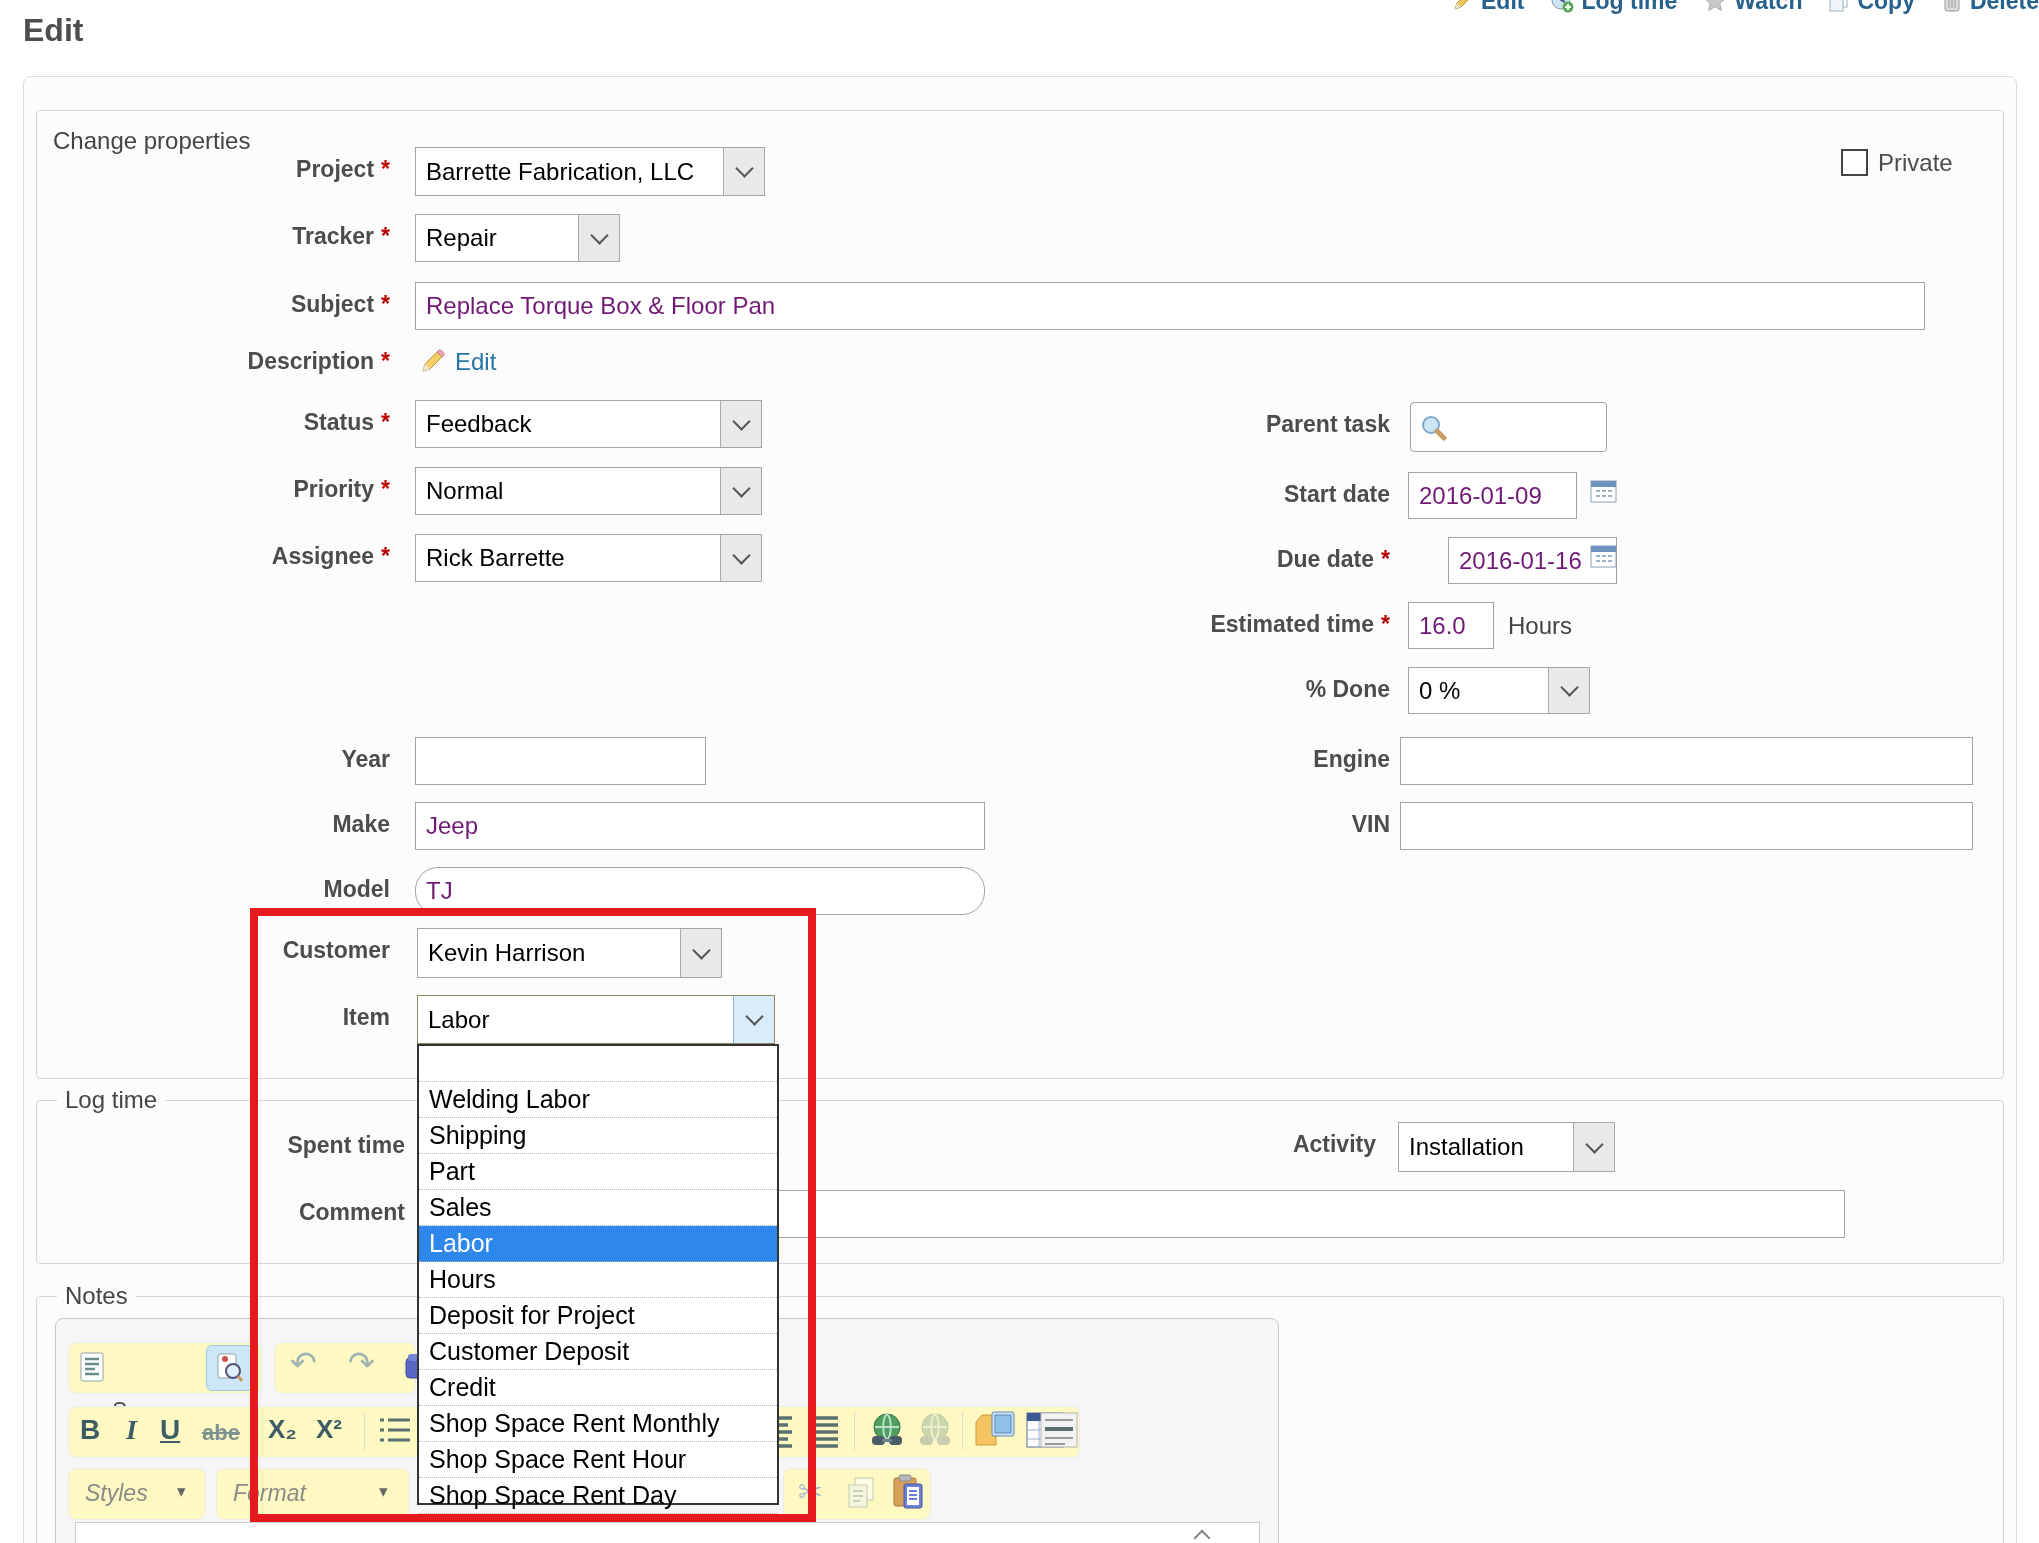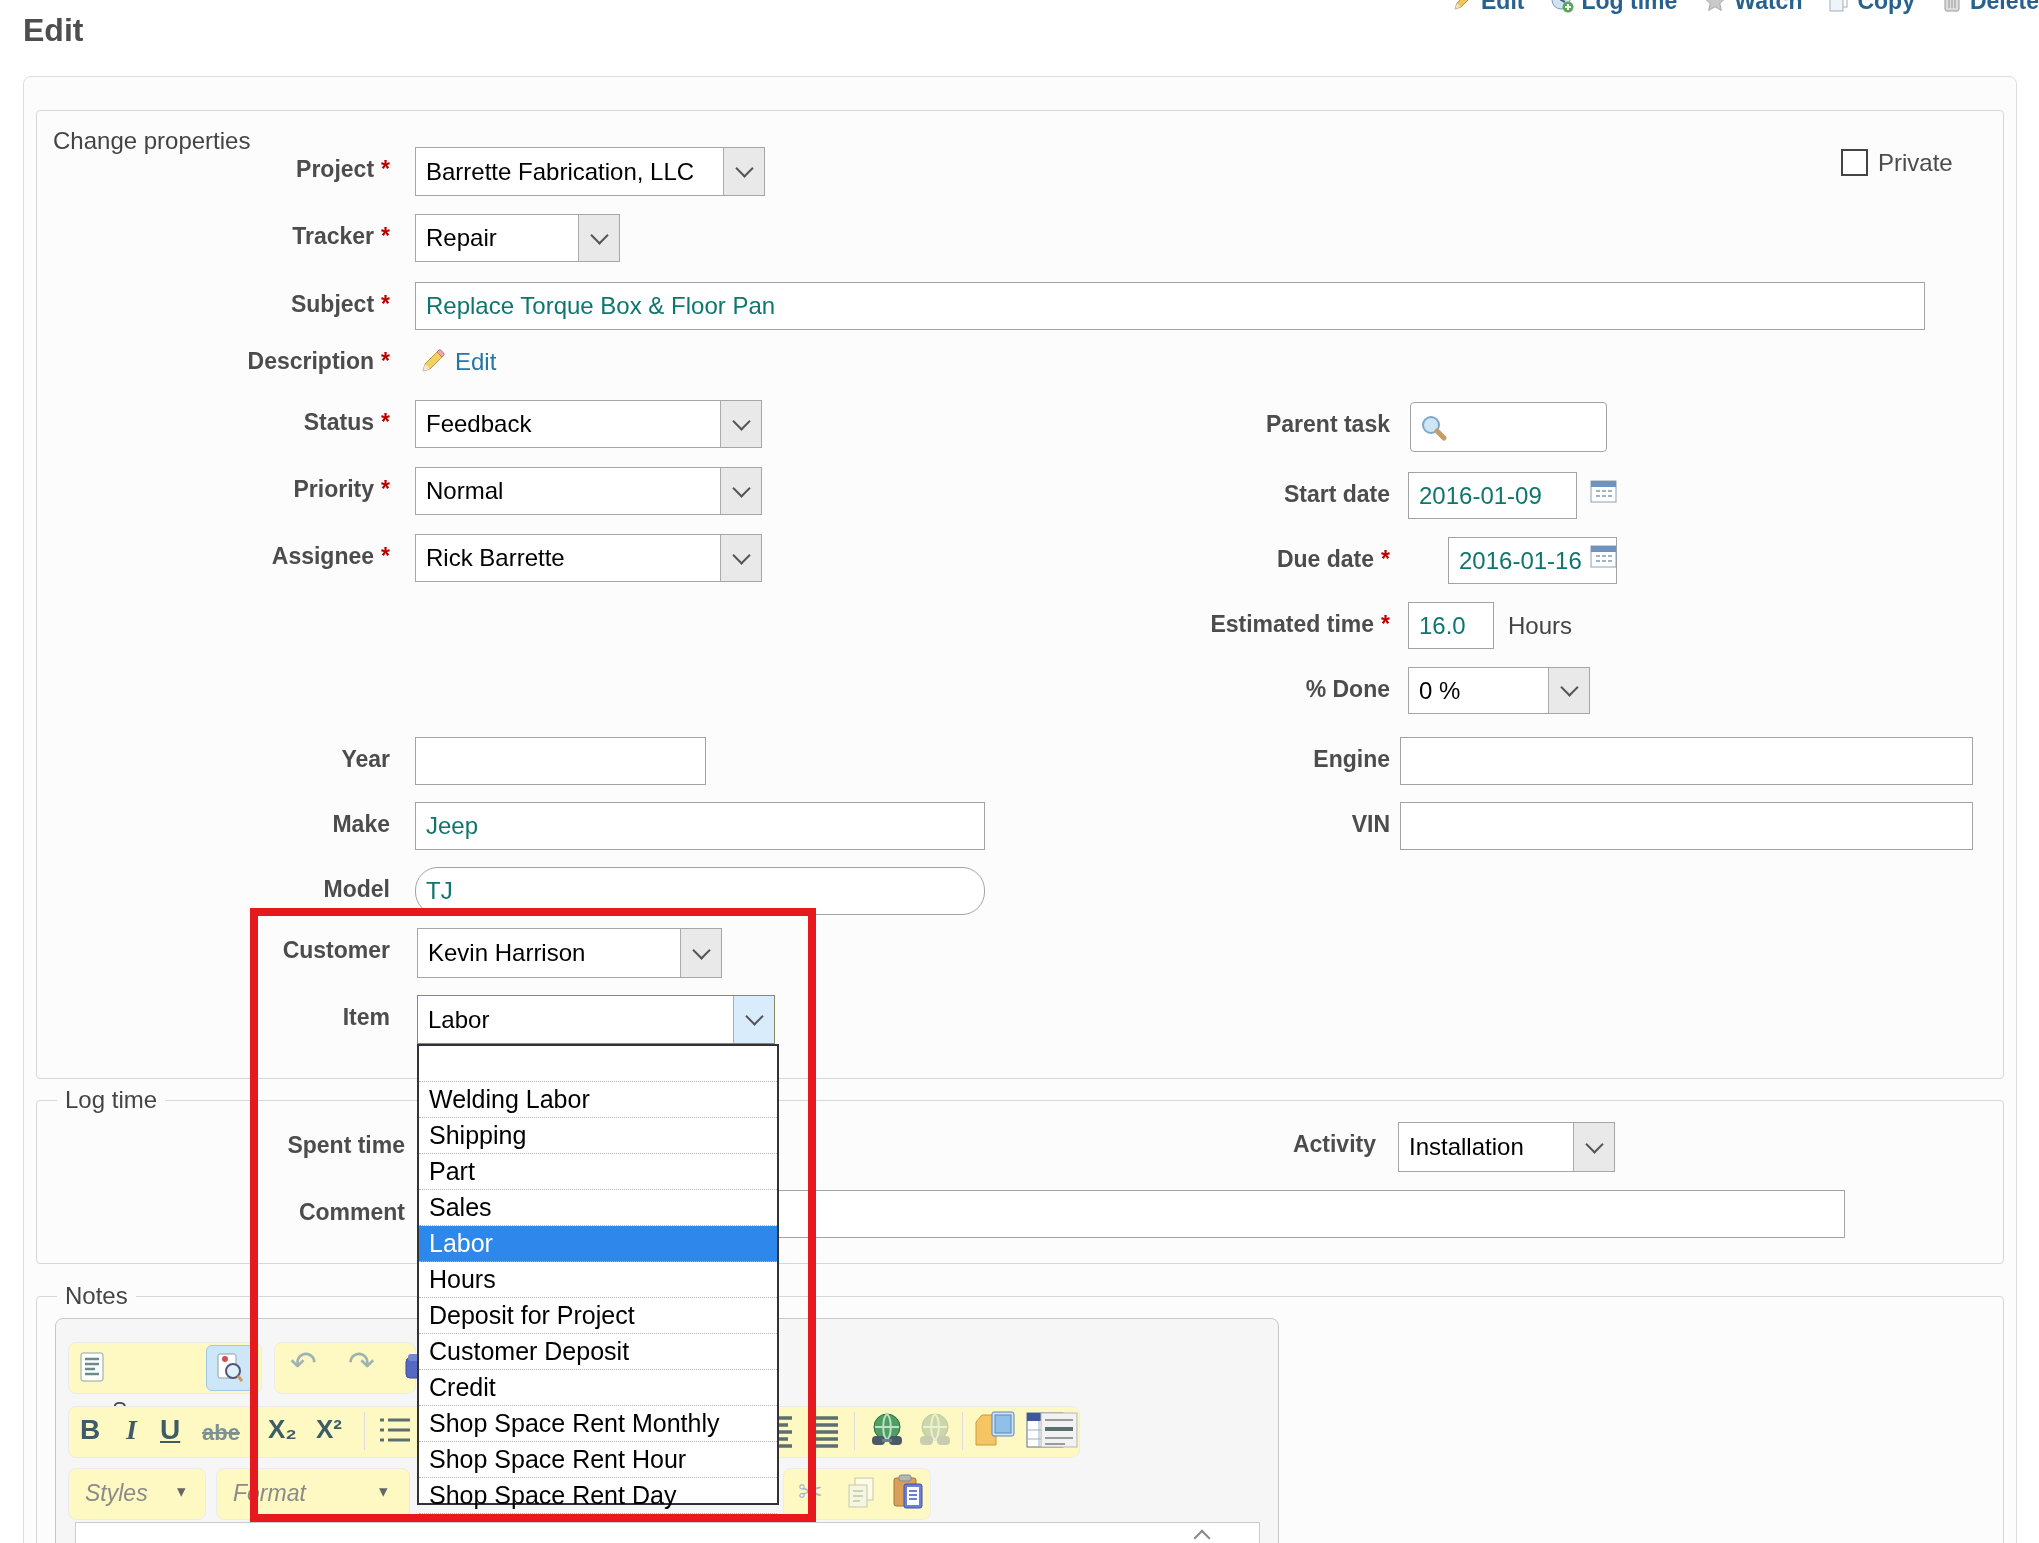--- a/index.html
+++ b/index.html
@@ -13,21 +13,21 @@
   .ctx a{color:#27618e;text-decoration:none;display:flex;align-items:center;gap:7px;font-weight:bold;}
   
   .box{background:#fcfcfc;border:1px solid #ddd;border-radius:8px;}
   .fset{border:1px solid #d7d7d7;border-radius:4px;}
   .legend{font-size:24px;color:#444;background:#fcfcfc;padding:0 8px;white-space:nowrap;}
   
   .lbl{font-size:23px;font-weight:bold;color:#4c4c4c;text-align:right;white-space:nowrap;}
   .req{color:#bb0000;margin-left:7px;font-weight:bold;}
   .plain{font-size:24px;color:#444;white-space:nowrap;}
   
-  .tin{border:1px solid #a3a3a3;background:#fff;font-size:24px;padding:0 10px;color:#0f766e;
+  .tin{border:1px solid #a3a3a3;background:#fff;font-size:24px;padding:0 10px;color:#701a75;
        box-sizing:border-box;font-family:inherit;outline:none;}
   .sel{background:#fff;border:1px solid #a6a6a6;display:flex;align-items:stretch;box-sizing:border-box;}
   .sel .val{flex:1;font-size:24px;color:#000;display:flex;align-items:center;padding-left:10px;overflow:hidden;white-space:nowrap;}
   .sel .arrow{width:40px;background:#e9e9e9;border-left:1px solid #ababab;display:flex;align-items:center;justify-content:center;}
   .sel.focus{border:1px solid #8a8a5e;}
   .sel.focus .arrow{background:#d9ecfb;border-left:1px solid #8ab6d8;}
   .chev{display:inline-block;width:11px;height:11px;border-right:2px solid #555;border-bottom:2px solid #555;
         transform:rotate(45deg);margin-top:-6px;}
   .chevup{display:inline-block;width:10px;height:10px;border-right:2px solid #888;border-bottom:2px solid #888;
         transform:rotate(-135deg);margin-top:8px;}

